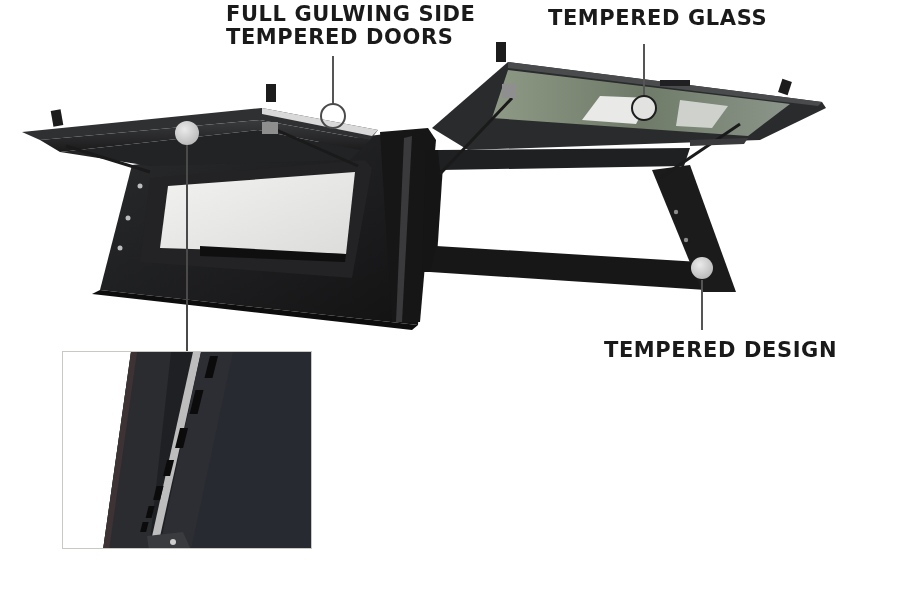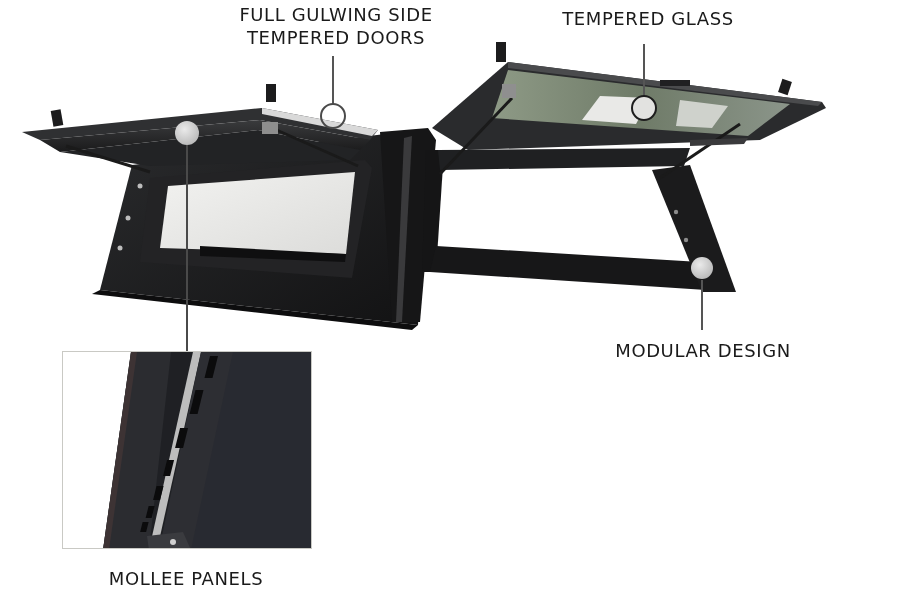--- a/index.html
+++ b/index.html
@@ -16,22 +16,22 @@
     }
     .stage {
       position: absolute;
       left: 0; top: 0;
       width: 900px; height: 600px;
     }
     .label {
       position: absolute;
       color: #1a1a1a;
       font-family: "DejaVu Sans", sans-serif;
-      font-size: 18px;
-      font-weight: normal;
+      font-size: 21px;
+      font-weight: bold;
       letter-spacing: 0.6px;
       line-height: 23px;
       text-align: center;
       white-space: nowrap;
     }
     .label .line { display: block; }
     #label-gullwing { left: 226px; top: 3px; width: 220px; }
     #label-glass { left: 548px; top: 7px; width: 200px; }
     #label-modular { left: 604px; top: 339px; width: 198px; }
     #label-mollee { left: 96px; top: 567px; width: 180px; }
@@ -193,19 +193,16 @@
   </div>
 
   <div class="label" id="label-gullwing">
     <span class="line">FULL GULWING SIDE</span>
     <span class="line">TEMPERED DOORS</span>
   </div>
   <div class="label" id="label-glass">
     <span class="line">TEMPERED GLASS</span>
   </div>
   <div class="label" id="label-modular">
-    <span class="line">MODULAR DESIGN</span>
-  </div>
-  <div class="label" id="label-mollee">
-    <span class="line">MOLLEE PANELS</span>
+    <span class="line">TEMPERED DESIGN</span>
   </div>
 
 </div>
 
 </body></html>

